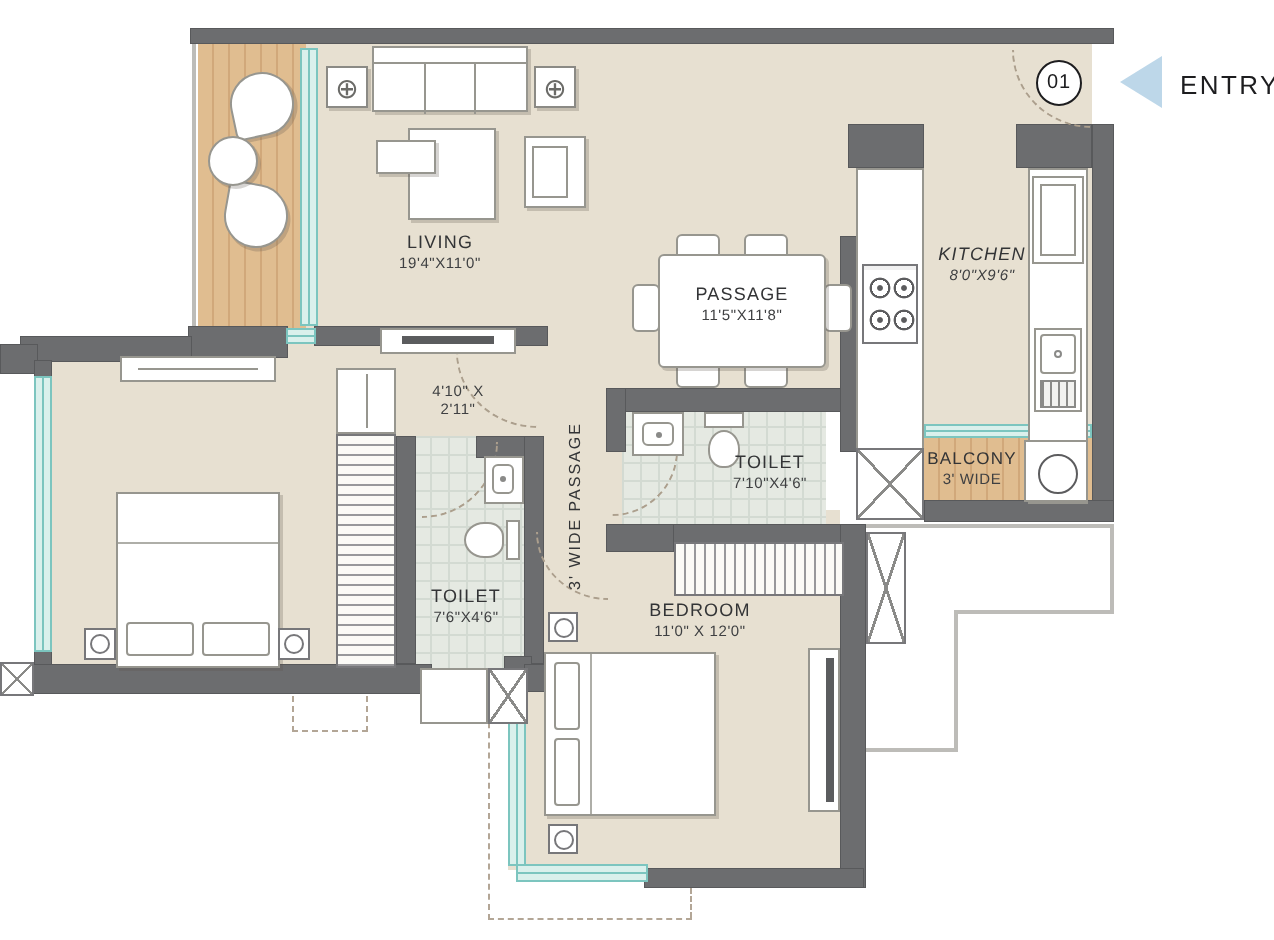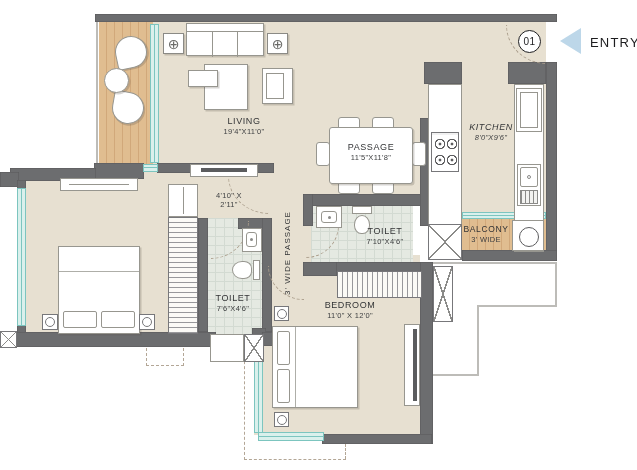--- a/index.html
+++ b/index.html
@@ -216,21 +216,21 @@
     <div class="abs" style="right:2px;top:4px;width:4px;height:72px;background:#5b5c5e;"></div>
   </div>
   <div class="abs xbox" style="left:0px;top:331px;width:17px;height:17px;"></div>
 
   <div class="abs circle01" style="left:518px;top:30px;width:23px;height:23px;">
     <span>01</span>
   </div>
   <div class="abs tri" style="left:560px;top:28px;"></div>
   <div class="abs entrytxt" style="left:590px;top:35px;">ENTRY</div>
 
-  <div class="lbl" style="left:208px;top:116px;width:72px;">
+  <div class="lbl" style="left:184px;top:116px;width:72px;">
     <div class="nm">LIVING</div>
     <div class="dm">19'4"X11'0"</div>
   </div>
   <div class="lbl" style="left:335px;top:142px;width:72px;">
     <div class="nm">PASSAGE</div>
     <div class="dm">11'5"X11'8"</div>
   </div>
   <div class="lbl" style="left:458px;top:122px;width:66px;font-style:italic;">
     <div class="nm">KITCHEN</div>
     <div class="dm">8'0"X9'6"</div>

